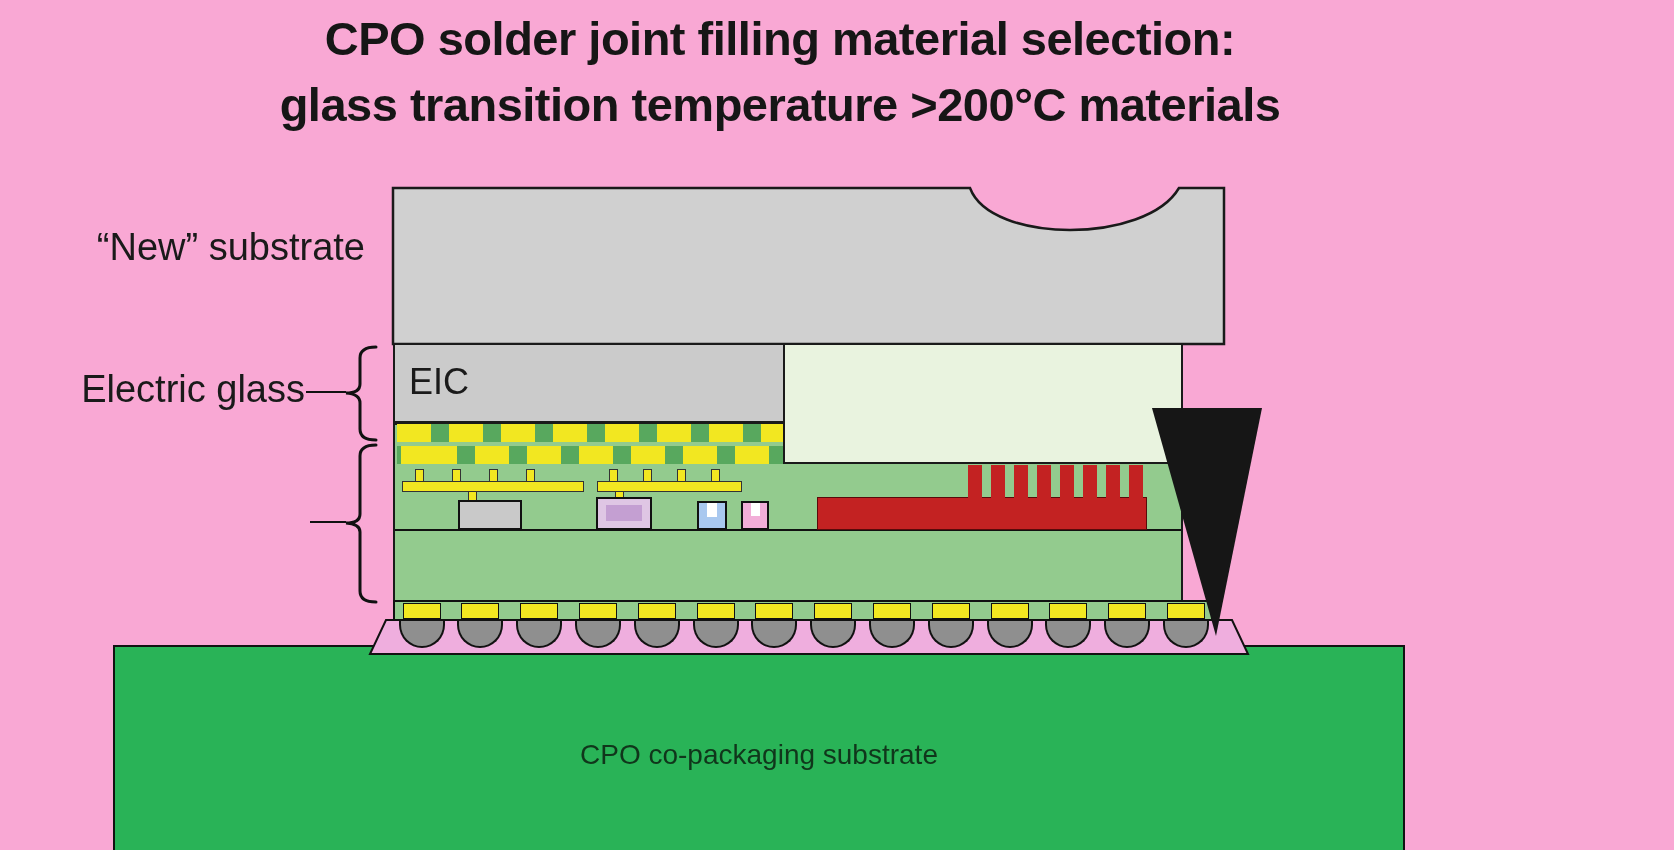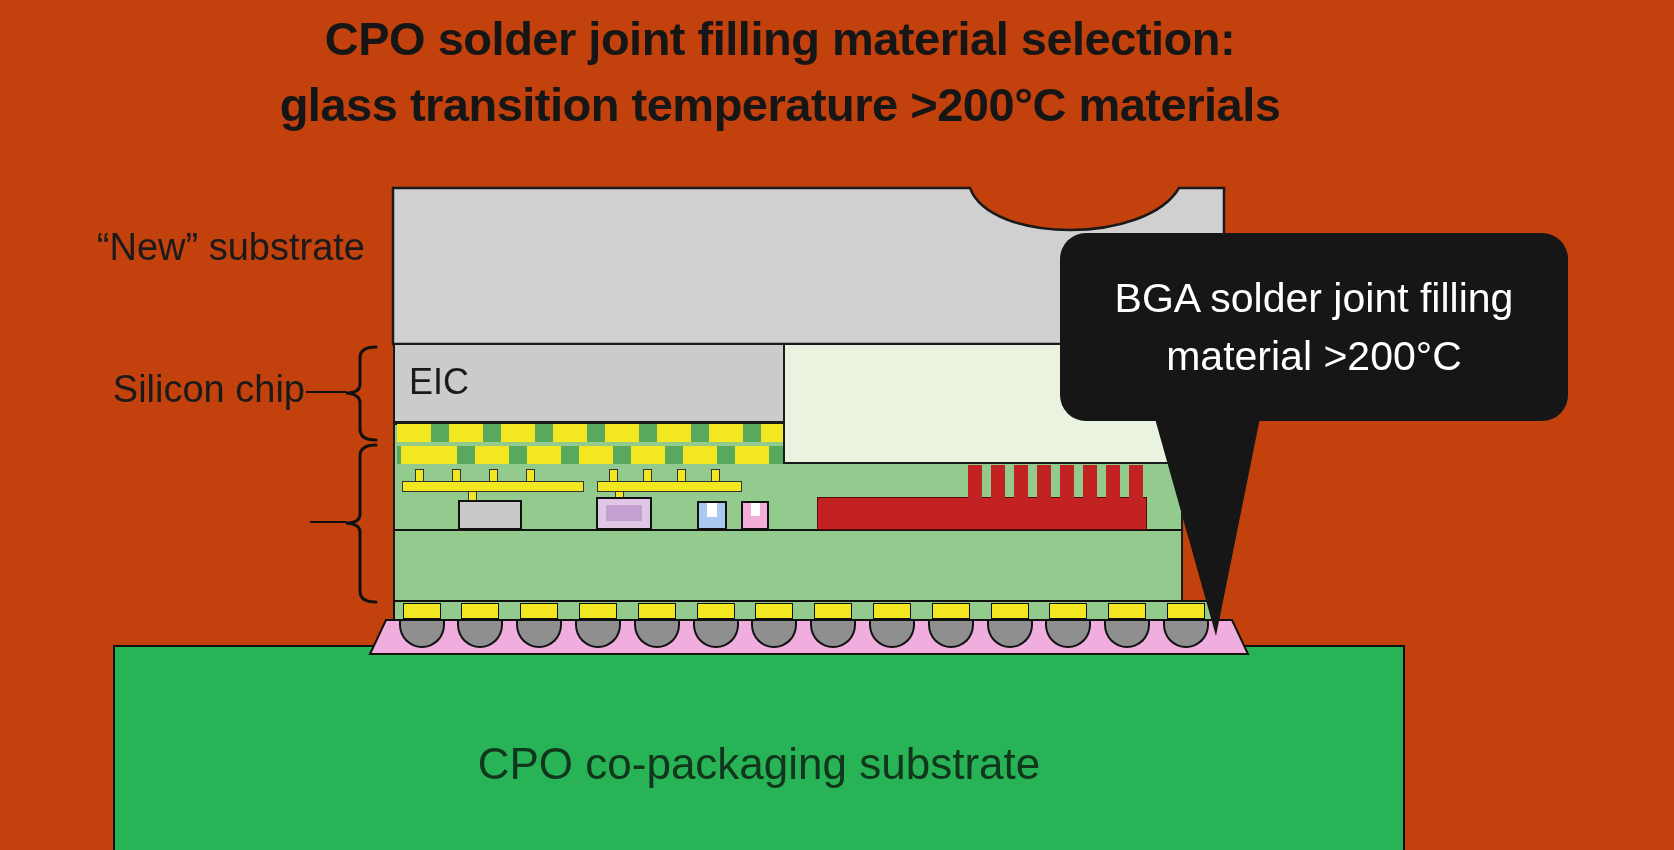--- a/index.html
+++ b/index.html
@@ -1,18 +1,18 @@
 <!DOCTYPE html>
 <html><head>
 <meta charset="utf-8">
 <style>
   html,body{margin:0;padding:0;background:#f7f6f3;}
   #stage{
     position:relative;width:1674px;height:850px;overflow:hidden;
-    background:#c2410c;font-family:"Liberation Sans",sans-serif;color:#1a1a1a;
+    background:#f9a8d4;font-family:"Liberation Sans",sans-serif;color:#1a1a1a;
   }
   .abs{position:absolute;}
   
   #title{top:6px;left:0;width:1560px;text-align:center;font-weight:700;
          font-size:47px;line-height:66px;letter-spacing:-0.5px;color:#161616;}
   
   .side-label{font-size:38px;color:#1a1a1a;text-align:right;}
   #lbl-new{top:226px;left:25px;width:340px;}
   #lbl-electric{top:368px;left:40px;width:265px;}
   #lbl-silicon{top:462px;left:0;width:310px;line-height:56px;}
@@ -37,21 +37,21 @@
             border:1px solid #5a0a0a;box-sizing:border-box;}
   #red-teeth{left:968px;top:465px;width:179px;height:34px;
              background:repeating-linear-gradient(90deg,#c32222 0 14px,transparent 14px 23px);}
   #pad-row{left:393px;top:600px;width:820px;height:22px;background:#93cb8e;
            border:2px solid #111;box-sizing:border-box;overflow:hidden;}
   .pad{position:absolute;top:1px;width:38px;height:16px;background:#f2e721;
        border:1.5px solid #111;box-sizing:border-box;}
   #cpo-box{left:113px;top:645px;width:1292px;height:220px;background:#29b357;
            border:2px solid #111;box-sizing:border-box;}
   #cpo-label{position:absolute;top:92px;left:0;width:100%;text-align:center;
-             font-size:44px;color:#10361b;}
+             font-size:28px;color:#10361b;}
   #balls-layer{left:0;top:621px;width:1674px;height:32px;}
   .ball{position:absolute;top:0;width:46px;height:27px;background:#8f8f8f;
         border:2px solid #111;border-top:none;border-radius:0 0 24px 24px;box-sizing:border-box;}
   
   #callout{left:1060px;top:233px;width:508px;height:188px;background:#161616;
            border-radius:26px;color:#ffffff;display:flex;flex-direction:column;
            justify-content:center;align-items:center;font-size:41px;line-height:58px;text-align:center;}
 </style>
 </head>
 <body>
@@ -146,28 +146,24 @@
       <div class="ball" style="left: 986.5px;"></div>
       <div class="ball" style="left: 1045.3px;"></div>
       <div class="ball" style="left: 1104.1px;"></div>
       <div class="ball" style="left: 1162.9px;"></div>
     </div>
 
   <svg class="abs" style="left:1140px;top:402px;" width="140" height="240">
     <polygon points="12,6 122,6 76,234" fill="#161616"></polygon>
   </svg>
 
-  <div class="abs" id="callout">
-    <div>BGA solder joint filling</div>
-    <div>material &gt;200°C</div>
-  </div>
 
   <svg class="abs" style="left:330px;top:330px;" width="60" height="285">
     <path d="M46,17 Q30,17 30,28 L30,54 Q30,63 16,63 Q30,64 30,73 L30,99 Q30,110 46,110" fill="none" stroke="#111" stroke-width="3" stroke-linecap="round"></path>
     <path d="M46,115 Q30,115 30,126 L30,184 Q30,193 16,193 Q30,194 30,202 L30,261 Q30,272 46,272" fill="none" stroke="#111" stroke-width="3" stroke-linecap="round"></path>
   </svg>
   <div class="abs connector" style="left:306px;top:391px;width:40px;"></div>
   <div class="abs connector" style="left:310px;top:521px;width:36px;"></div>
 
   <div class="abs side-label" id="lbl-new">“New” substrate</div>
-  <div class="abs side-label" id="lbl-electric">Silicon chip</div>
+  <div class="abs side-label" id="lbl-electric">Electric glass</div>
 
 </div>
 
 </body></html>

